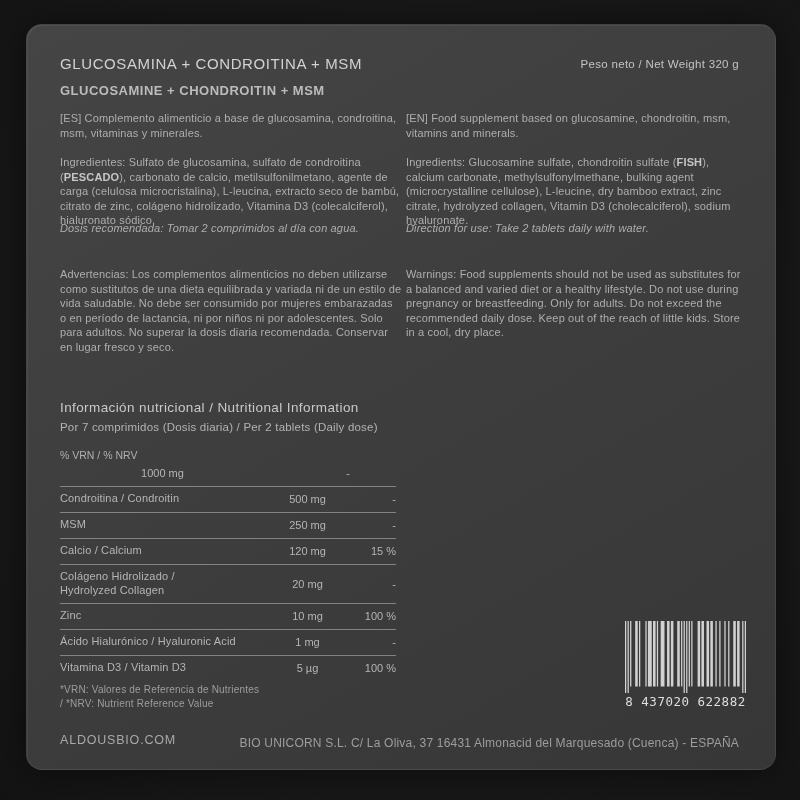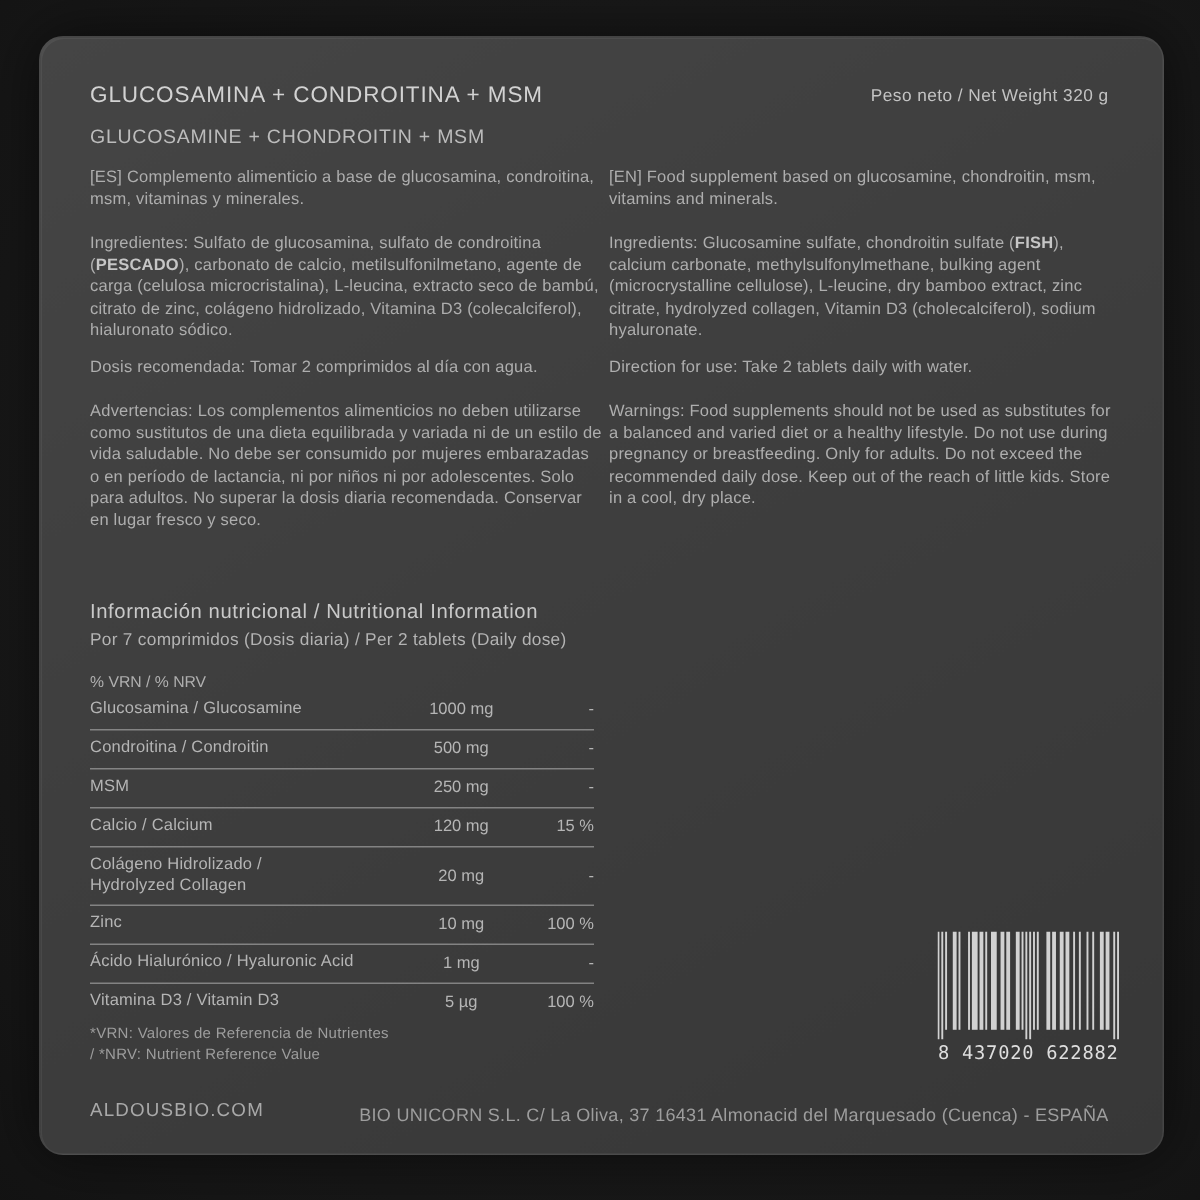--- a/index.html
+++ b/index.html
@@ -22,34 +22,34 @@
     box-sizing:border-box;
   }
   .abs{position:absolute;}
   .title{
     left:33px;top:30px;
     font-size:15px;letter-spacing:0.6px;color:#d2d2d2;font-weight:400;
     white-space:nowrap;
   }
   .subtitle{
     left:33px;top:58px;
-    font-size:13px;letter-spacing:0.5px;color:#bcbcbc;font-weight:400;
+    font-size:13px;letter-spacing:0.5px;color:#bcbcbc;font-weight:700;
     white-space:nowrap;
   }
   .weight{
     right:36px;top:33px;
     font-size:11.5px;color:#c3c3c3;letter-spacing:0.3px;white-space:nowrap;
   }
   .col{width:342px;font-size:11px;line-height:14.5px;color:#aeaeae;letter-spacing:0.15px;}
   .col-left{left:33px;}
   .col-right{left:379px;width:338px;}
   .para{position:absolute;margin:0;}
   .p-intro{top:86px;}
   .p-ingr{top:130px;}
-  .p-dose{top:213px;}
+  .p-dose{top:196px;font-style:italic;}
   .p-warn{top:242px;}
   .allergen{font-weight:bold;color:#c6c6c6;}
   .nut-title{
     left:33px;top:375px;
     font-size:13.5px;color:#c9c9c9;letter-spacing:0.4px;white-space:nowrap;
   }
   .nut-sub{
     left:33px;top:396px;
     font-size:11.5px;color:#b3b3b3;letter-spacing:0.2px;white-space:nowrap;
   }
@@ -117,21 +117,20 @@
       <p class="para p-dose">Direction for use: Take 2 tablets daily with water.</p>
       <p class="para p-warn">Warnings: Food supplements should not be used as substitutes for a balanced and varied diet or a healthy lifestyle. Do not use during pregnancy or breastfeeding. Only for adults. Do not exceed the recommended daily dose. Keep out of the reach of little kids. Store in a cool, dry place.</p>
     </div>
 
     <div class="abs nut-title">Información nutricional / Nutritional Information</div>
     <div class="abs nut-sub">Por 7 comprimidos (Dosis diaria)  / Per 2 tablets (Daily dose)</div>
     <div class="abs nut-colhdr">% VRN / % NRV</div>
 
     <div class="abs ntable" id="nutrition-table">
         <div class="nrow">
-          <div class="nname">Glucosamina / Glucosamine</div>
           <div class="namount">1000 mg</div>
           <div class="nnrv">-</div>
         </div>
         <div class="nrow">
           <div class="nname">Condroitina / Condroitin</div>
           <div class="namount">500 mg</div>
           <div class="nnrv">-</div>
         </div>
         <div class="nrow">
           <div class="nname">MSM</div>

